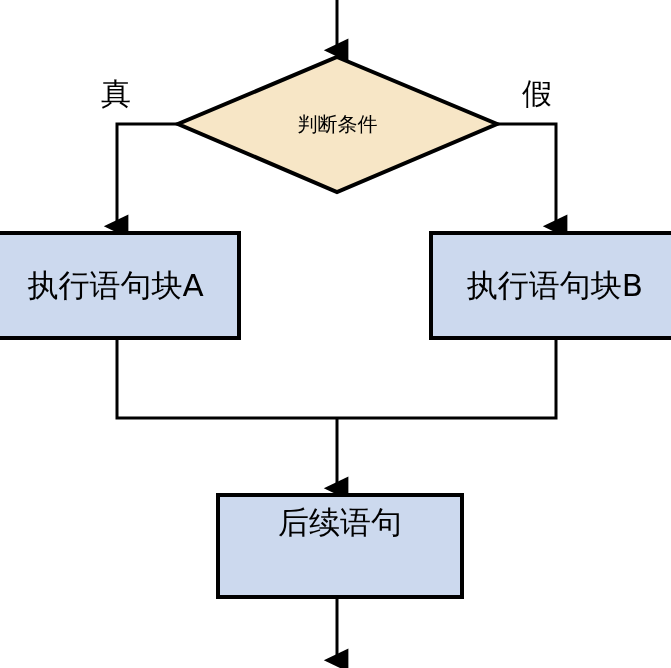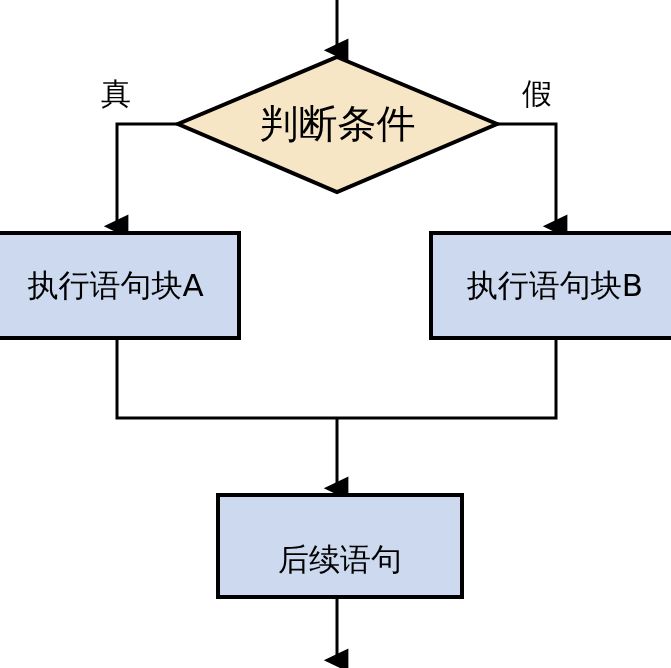--- a/index.html
+++ b/index.html
@@ -38,21 +38,21 @@
   }
   .branch-label {
     position: absolute;
     color: #000000;
     font-family: "DejaVu Sans", "Liberation Sans", sans-serif;
     font-size: 30px;
     line-height: 1;
     white-space: nowrap;
   }
   .box-label  { font-size: 31px; }
-  .diamond-label { font-size: 39px; }
+  .diamond-label { font-size: 20px; }
 </style>
 </head>
 <body>
 
 <div id="flowchart-canvas">
 
   <svg id="flow-svg" viewBox="0 0 671 668" xmlns="http://www.w3.org/2000/svg">
 
     <defs>
       <marker id="arrowhead" markerWidth="9" markerHeight="9" refX="4.2" refY="4.2" orient="auto" markerUnits="strokeWidth">
@@ -81,19 +81,19 @@
     <line x1="337" y1="597" x2="337" y2="660" stroke="#000000" stroke-width="3" marker-end="url(#arrowhead)"></line>
 
   </svg>
 
   <div class="node-text diamond-label" style="left:178px; top:94px; width:319px; height:60px;">判断条件</div>
 
   <div class="node-text box-label" style="left:-8px; top:233px; width:247px; height:105px;">执行语句块A</div>
 
   <div class="node-text box-label" style="left:431px; top:233px; width:248px; height:105px;">执行语句块B</div>
 
-  <div class="node-text box-label" style="left:218px; top:509px; width:244px; height:102px;">后续语句</div>
+  <div class="node-text box-label" style="left:218px; top:472px; width:244px; height:102px;">后续语句</div>
 
   <div class="branch-label" style="left:101px; top:79px;">真</div>
 
   <div class="branch-label" style="left:522px; top:79px;">假</div>
 
 </div>
 
 </body></html>

